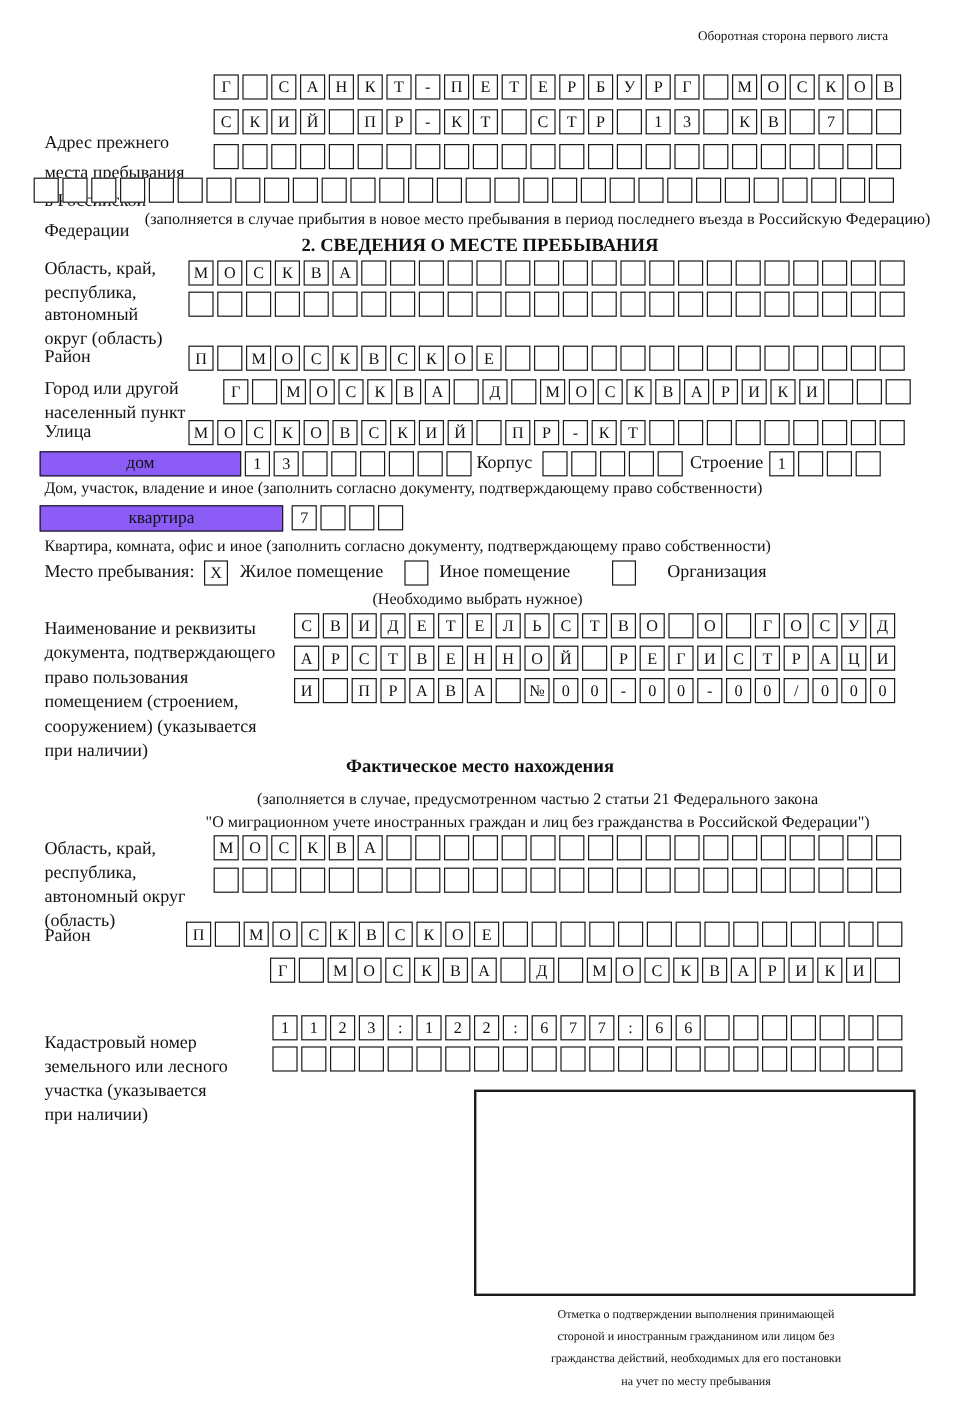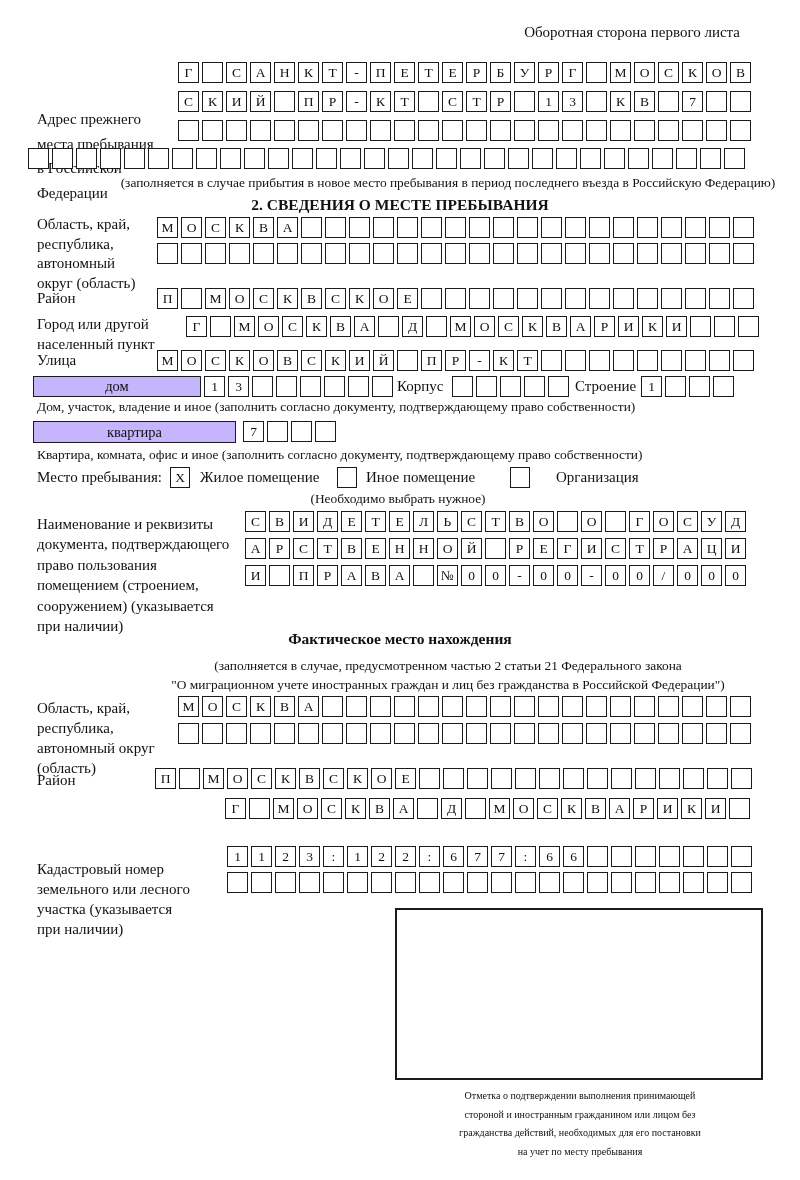--- a/index.html
+++ b/index.html
@@ -2,35 +2,35 @@
 <html><head>
 <meta charset="utf-8">
 <style>
   html,body{margin:0;padding:0;background:#e8e8e8;}
   .page{
     position:relative;width:800px;height:1180px;background:#ffffff;
     font-family:"Liberation Serif","DejaVu Serif",serif;color:#111;
     margin:0 auto;overflow:hidden;
   }
   .lbl{position:absolute;white-space:pre-line;font-size:15px;line-height:19.5px;}
-  .hdr{position:absolute;left:340px;top:24px;width:400px;text-align:right;font-size:15px;}
+  .hdr{position:absolute;left:340px;top:24px;width:400px;text-align:right;font-size:11px;}
   .center{position:absolute;left:0;width:100%;text-align:center;}
   .note{font-size:13.4px;padding-left:48px;}
   .title{font-weight:bold;font-size:15.5px;}
   .caption{position:absolute;font-size:13.4px;white-space:nowrap;}
   .boxrow{position:absolute;display:flex;}
   .cell{
     box-sizing:border-box;flex:0 0 auto;width:21px;height:21px;
     border:1.8px solid #1b1b1b;margin-right:3px;
     display:flex;align-items:center;justify-content:center;
     font-size:13.5px;background:#fff;
   }
   .widebox{
     position:absolute;box-sizing:border-box;border:1.6px solid #1b1b1b;
-    display:flex;align-items:center;justify-content:center;font-size:14.5px;background:#c4b5fd;
+    display:flex;align-items:center;justify-content:center;font-size:14.5px;background:#8b5cf6;
   }
   .checkcell{
     position:absolute;box-sizing:border-box;width:20px;height:21px;border:1.8px solid #1b1b1b;
     display:flex;align-items:center;justify-content:center;font-size:13.5px;background:#fff;
   }
   .inline-lbl{position:absolute;font-size:15px;white-space:nowrap;}
   .stampbox{position:absolute;left:395px;top:908px;width:368px;height:172px;border:2px solid #1b1b1b;box-sizing:border-box;background:#fff;}
   .stampcap{position:absolute;left:398px;top:1087px;width:364px;text-align:center;font-size:10px;line-height:18.6px;white-space:pre-line;}
 </style>
 </head>

